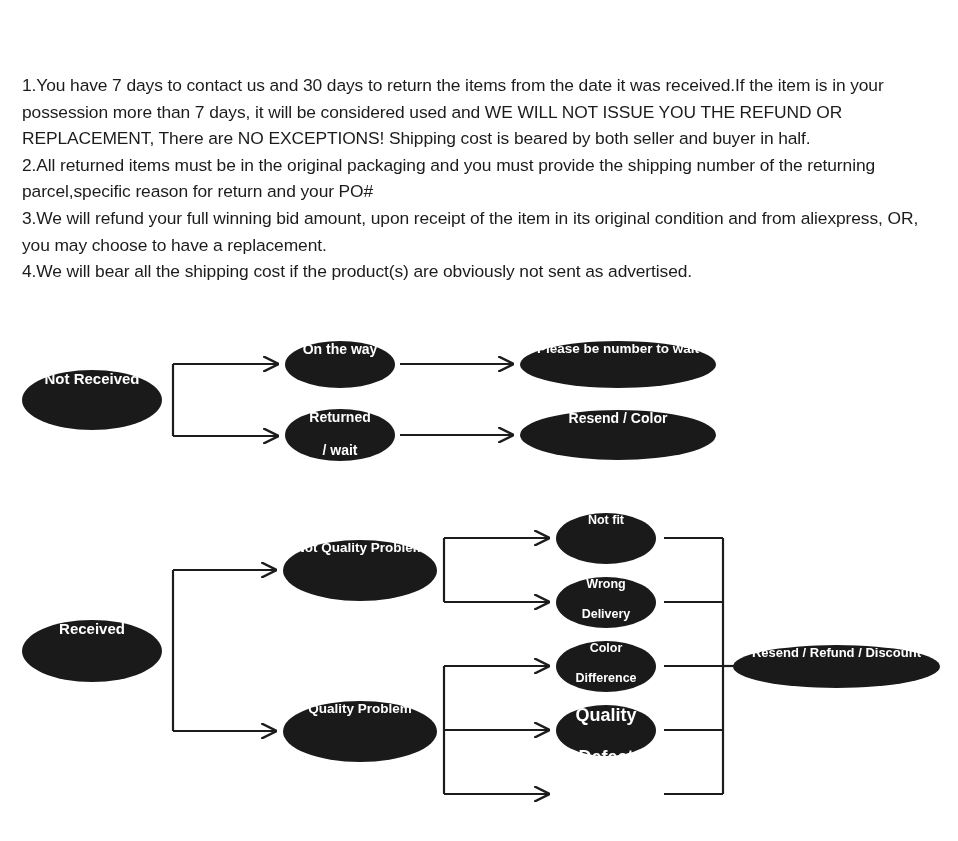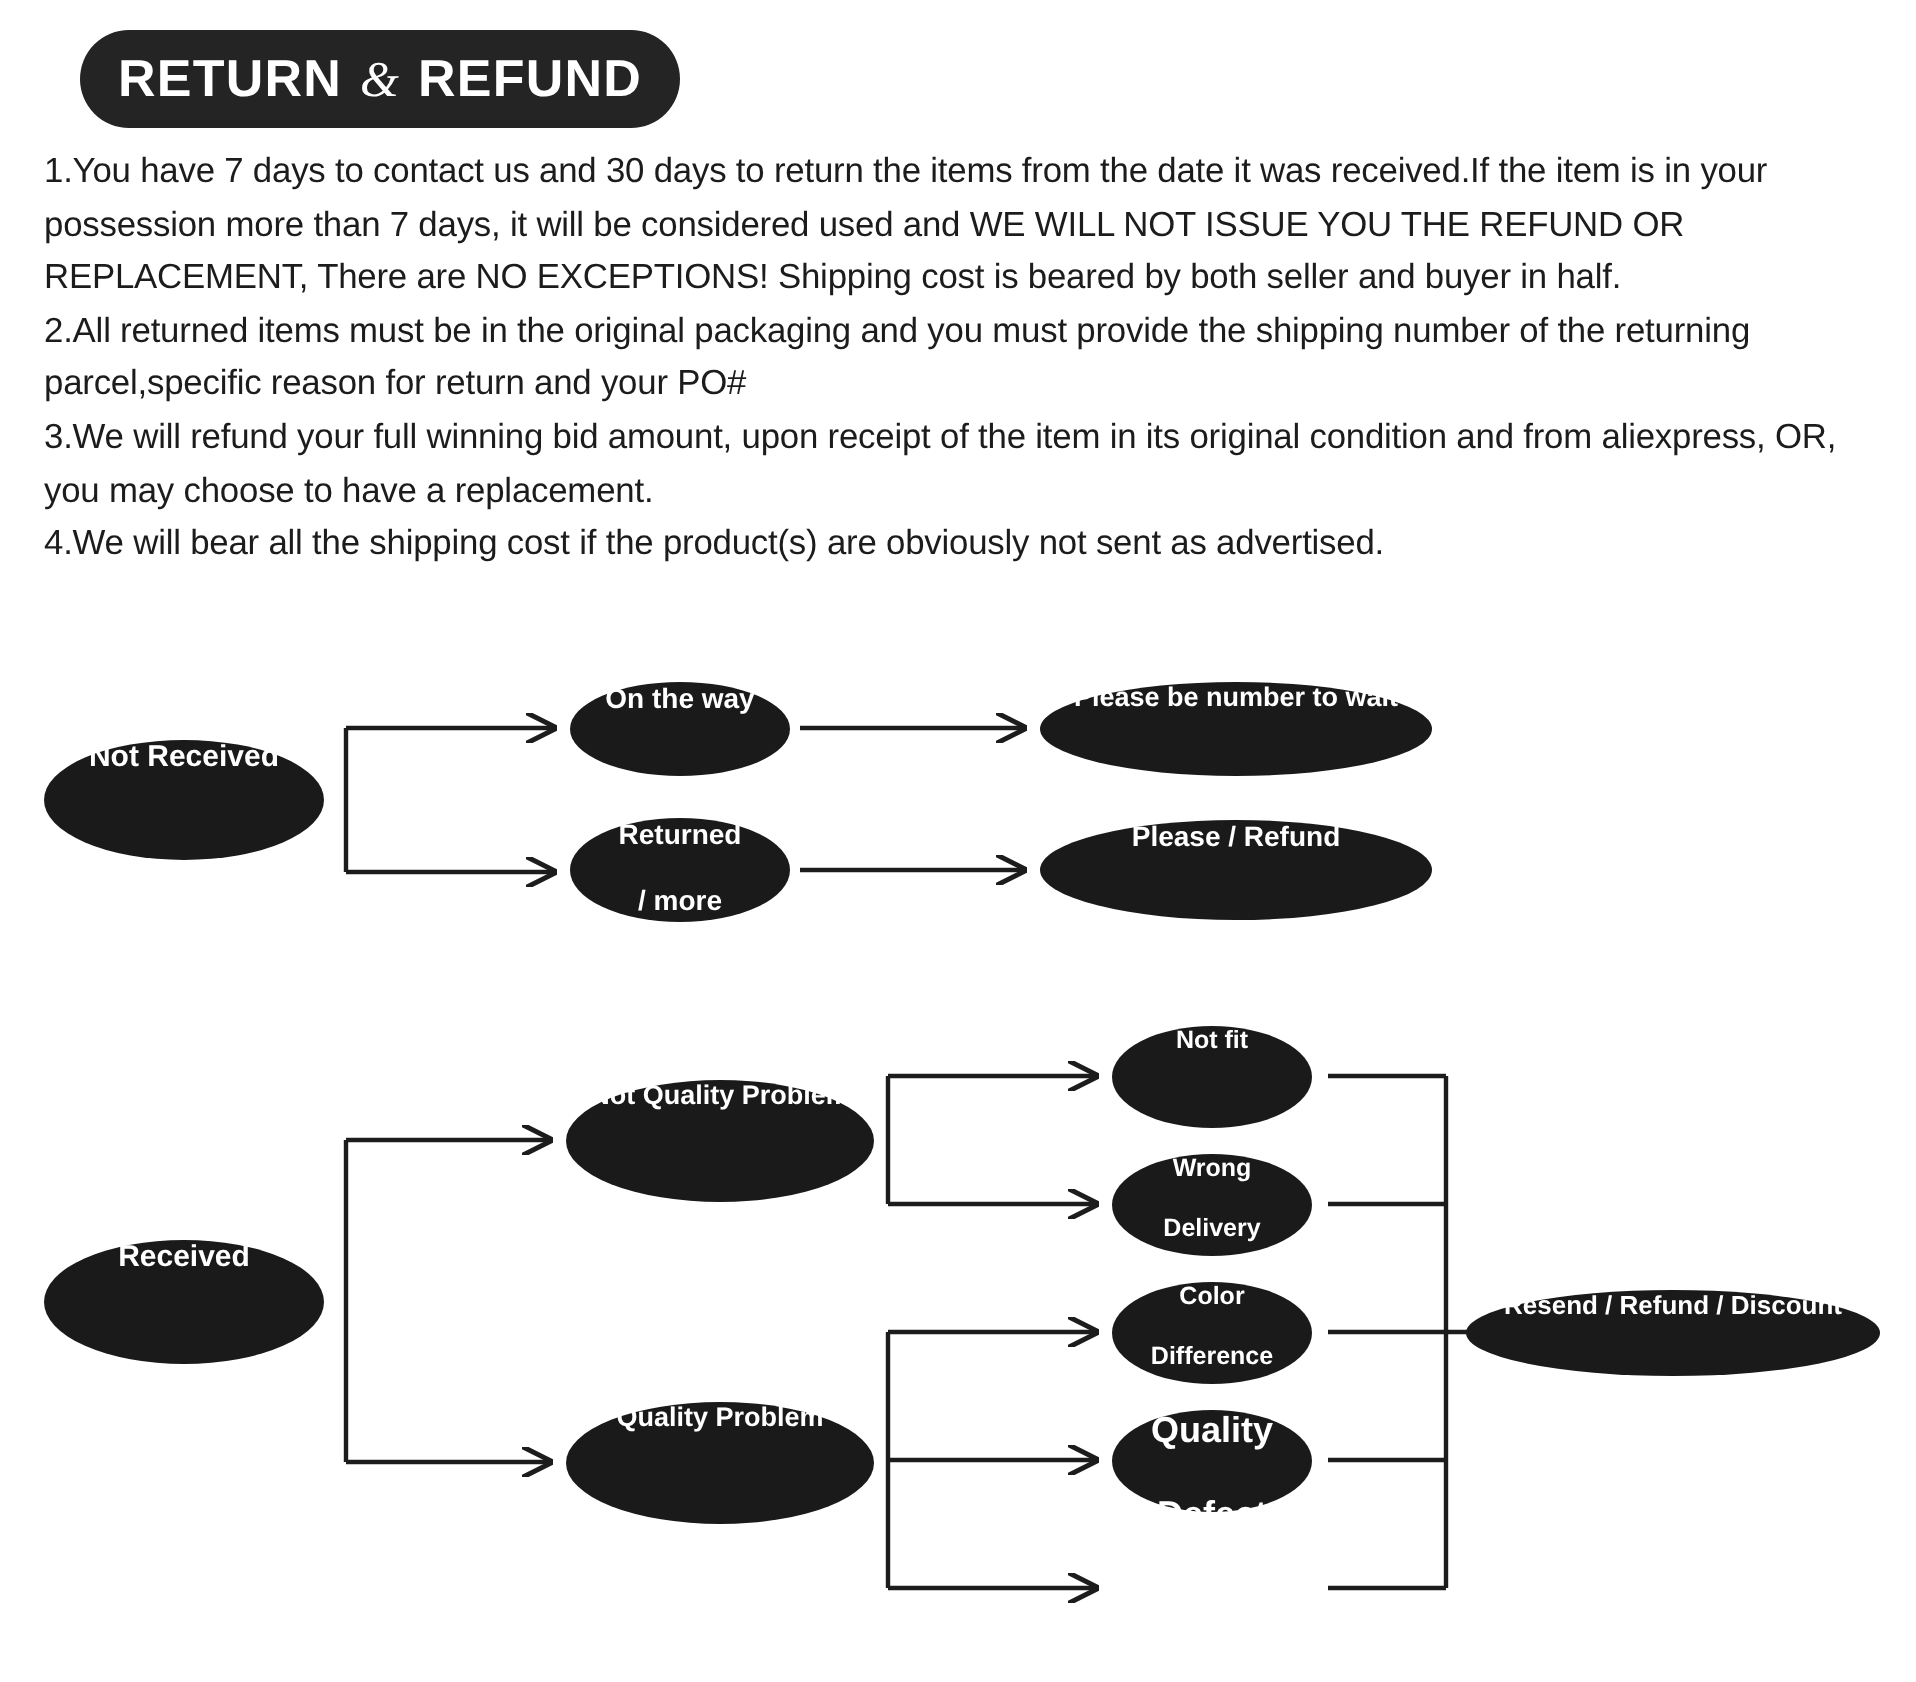--- a/index.html
+++ b/index.html
@@ -110,27 +110,20 @@
   #oval-quality-defect { left: 556px; top: 705px; width: 100px; height: 51px; font-size: 18px; }
   #oval-damage         { left: 556px; top: 769px; width: 100px; height: 51px; font-size: 12.5px; }
 
   #oval-final { left: 733px; top: 645px; width: 207px; height: 43px; font-size: 13px; }
 </style>
 </head>
 <body>
 
 <div id="page">
 
-  <div class="header-pill">
-    <div class="header-title">
-      <span>RETURN</span>
-      <span class="header-amp">&amp;</span>
-      <span>REFUND</span>
-    </div>
-  </div>
 
   <div class="policy">
     <p>1.You have 7 days to contact us and 30 days to return the items from the date it was received.If the item is in your possession more than 7 days, it will be considered used and WE WILL NOT ISSUE YOU THE REFUND OR REPLACEMENT, There are NO EXCEPTIONS! Shipping cost is beared by both seller and buyer in half.</p>
     <p>2.All returned items must be in the original packaging and you must provide the shipping number of the returning parcel,specific reason for return and your PO#</p>
     <p>3.We will refund your full winning bid amount, upon receipt of the item in its original condition and from aliexpress, OR, you may choose to have a replacement.</p>
     <p>4.We will bear all the shipping cost if the product(s) are obviously not sent as advertised.</p>
   </div>
 
   <svg class="flow" viewBox="0 0 958 841" width="958" height="841" xmlns="http://www.w3.org/2000/svg">
     <defs>
@@ -183,28 +176,28 @@
 
   <div class="oval" id="oval-not-received">
     <span>Not Received</span>
   </div>
   <div class="oval" id="oval-on-the-way">
     <span>On the way</span>
   </div>
   <div class="oval" id="oval-returned-lost">
     <span>
       <span>Returned</span><br>
-      <span>/  more</span>
+      <span>/  wait</span>
     </span>
   </div>
   <div class="oval" id="oval-be-patient">
     <span>Please be number to wait</span>
   </div>
   <div class="oval" id="oval-resend-refund">
-    <span>Please / Refund</span>
+    <span>Resend / Color</span>
   </div>
 
   <div class="oval" id="oval-not-quality">
     <span>Not Quality Problem</span>
   </div>
   <div class="oval" id="oval-received">
     <span>Received</span>
   </div>
   <div class="oval" id="oval-quality-problem">
     <span>Quality Problem</span>

